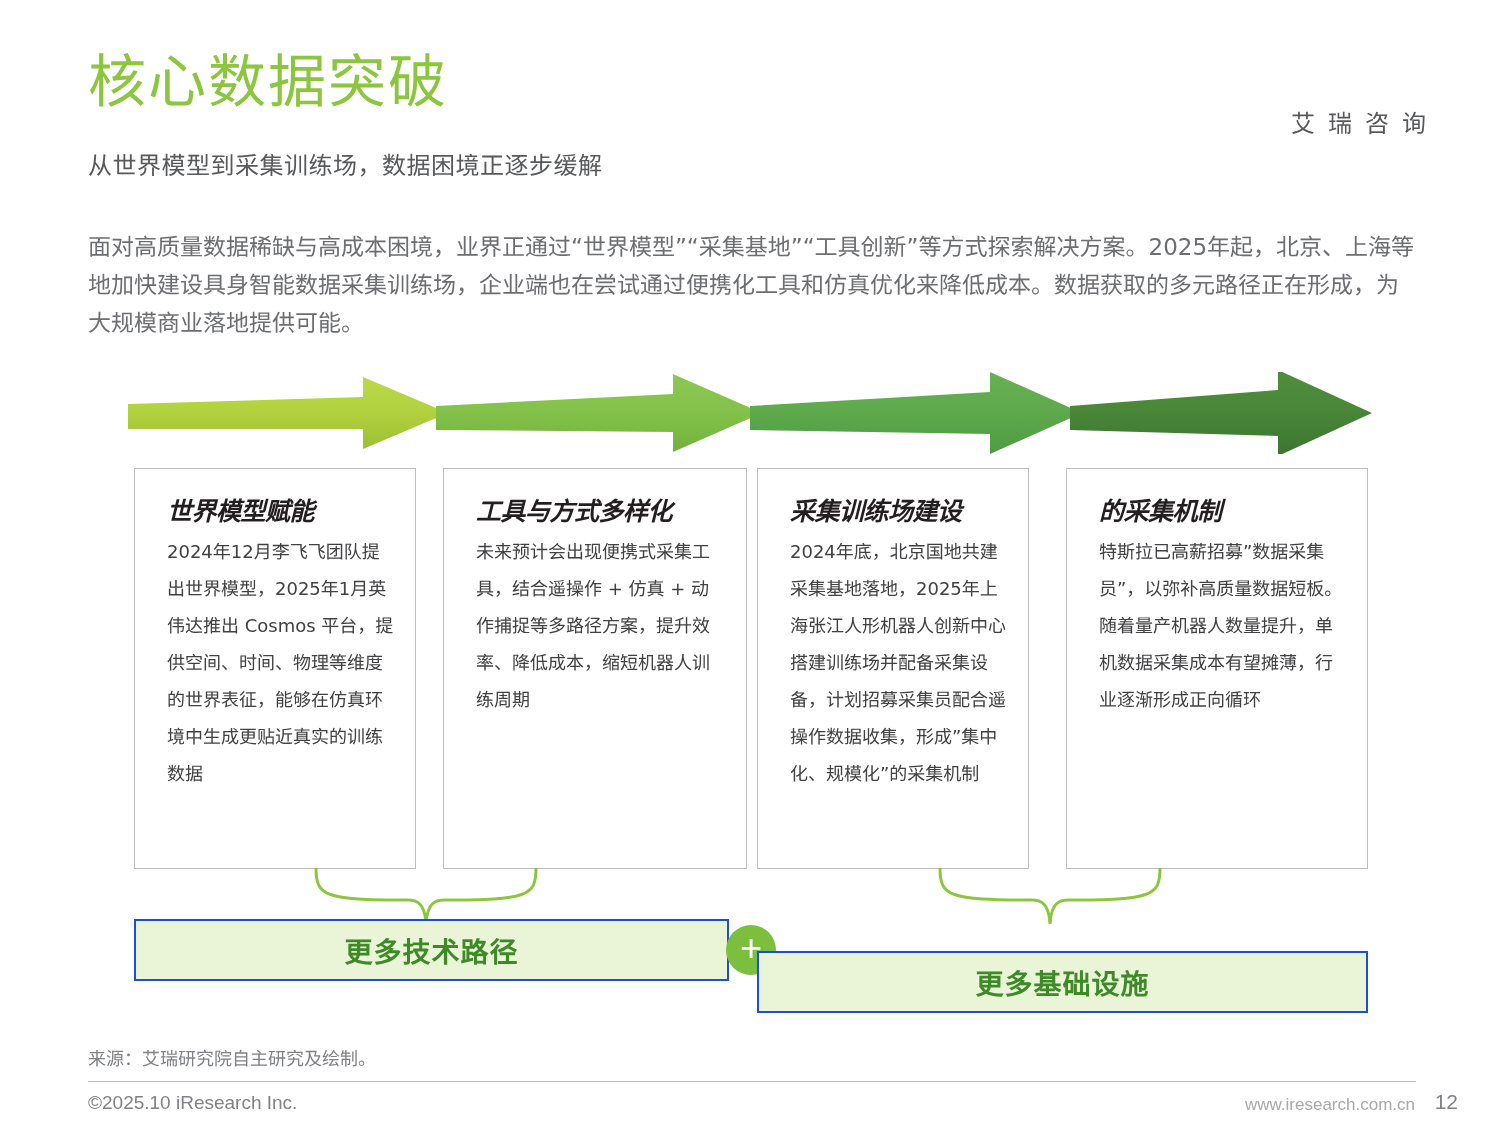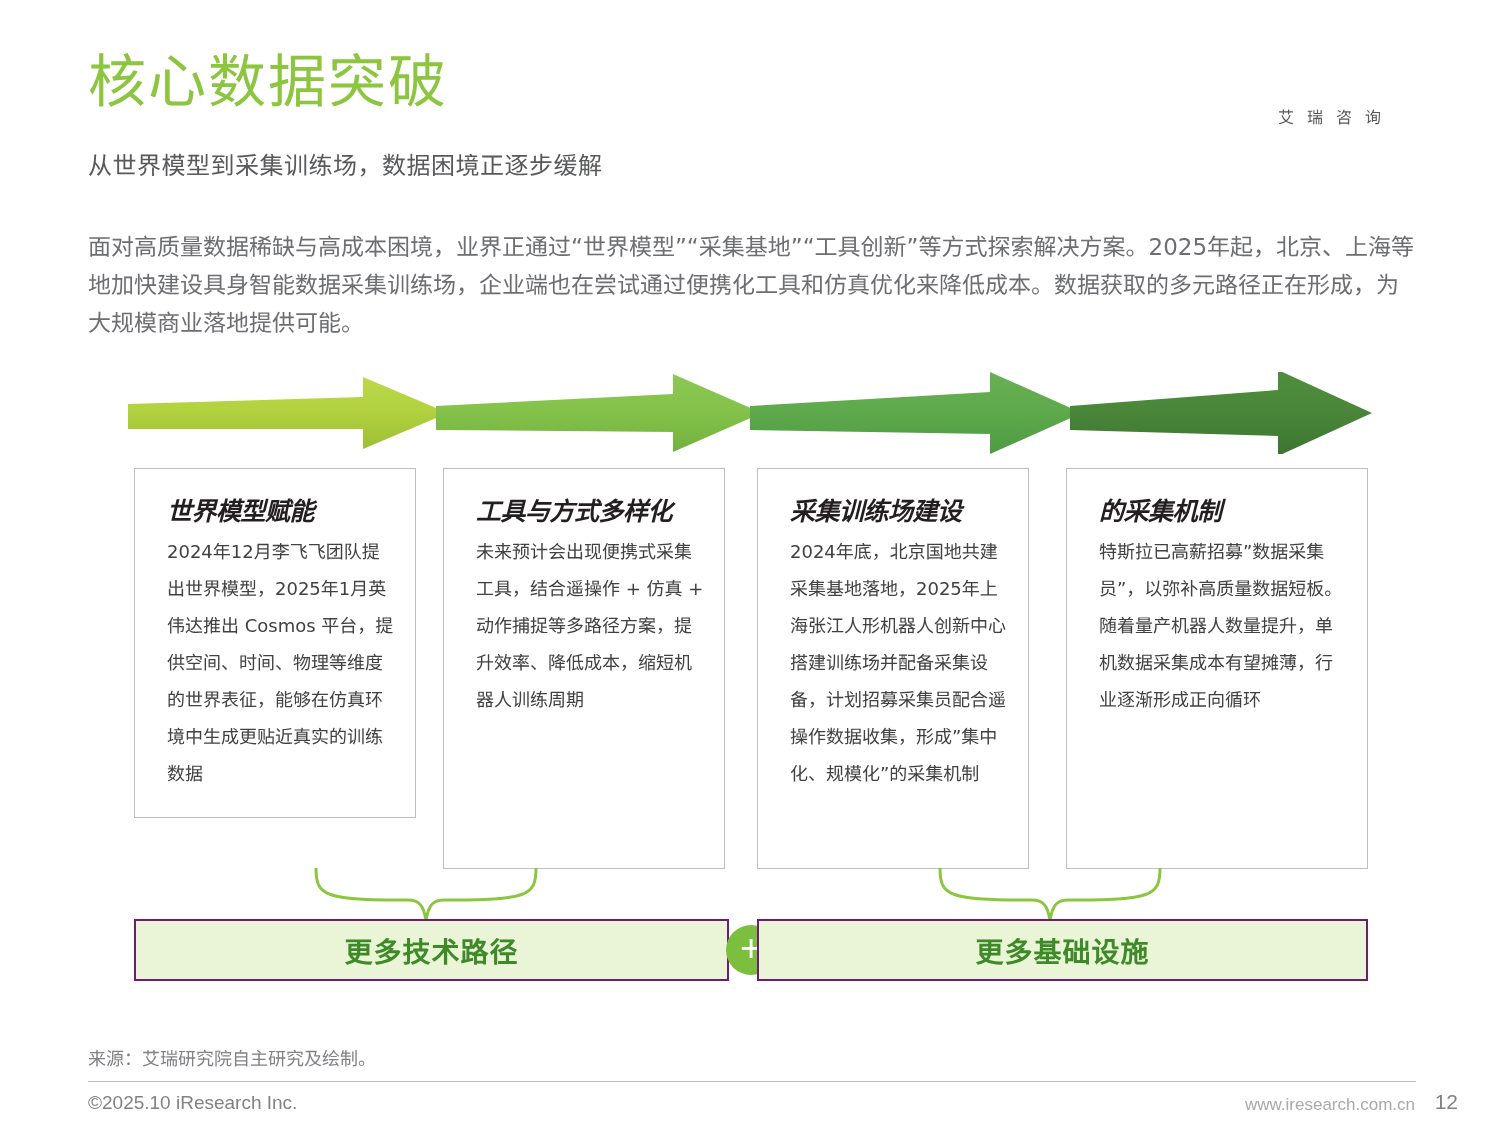--- a/index.html
+++ b/index.html
@@ -66,21 +66,22 @@
     font-size: 39px;
     color: #ffffff;
     font-family: "Liberation Sans", sans-serif;
     letter-spacing: -0.5px;
   }
   .logo-cn {
     position: absolute;
     left: 22px;
     top: 70px;
     width: 174px;
-    font-size: 16px;
+    text-align: center;
+    font-size: 24px;
     letter-spacing: 13px;
     color: #58595b;
     font-family: Liberation Mono, monospace;
   }
 
   
   .page-title {
     position: absolute;
     left: 88px;
     top: 52px;
@@ -156,33 +157,33 @@
     width: 1244px;
     height: 58px;
   }
 
   
   .sum-bar {
     position: absolute;
     top: 919px;
     height: 62px;
     box-sizing: border-box;
-    border: 2px solid #701a75;
+    border: 2px solid #1d4ed8;
     background: #eaf4d6;
     display: flex;
     align-items: center;
     justify-content: center;
     font-size: 28px;
     font-weight: bold;
     color: #3f8a28;
     letter-spacing: 1px;
     font-family: "DejaVu Sans", sans-serif;
   }
   .sum-left  { left: 134px; width: 595px; }
-  .sum-right { left: 757px; width: 611px; }
+  .sum-right { left: 757px; width: 611px; margin-top: 32px; }
 
   .plus-badge {
     position: absolute;
     left: 726px;
     top: 925px;
     width: 50px;
     height: 50px;
     border-radius: 50%;
     background: #7cbf3f;
     color: #ffffff;
@@ -273,26 +274,26 @@
     <path fill="url(#g1)" d="M0,32 L235,25 L235,5 L320,41 L235,77 L235,57 L0,57 Z"></path>
 
     <path fill="url(#g2)" d="M308,34 L545,22 L545,2 L634,41 L545,80 L545,60 L308,58 Z"></path>
 
     <path fill="url(#g3)" d="M622,34 L862,20 L862,0 L954,41 L862,82 L862,62 L622,58 Z"></path>
 
     <path fill="url(#g4)" d="M942,34 L1150,18 L1150,-2 L1244,41 L1150,84 L1150,64 L942,58 Z"></path>
   </svg>
 </div>
 
-<div class="card" style="left:134px; width:282px; height:350px;">
+<div class="card" style="left:134px; width:282px; height:401px;">
   <div class="card-title">世界模型赋能</div>
   <div class="card-body">2024年12月李飞飞团队提出世界模型，2025年1月英伟达推出 Cosmos 平台，提供空间、时间、物理等维度的世界表征，能够在仿真环境中生成更贴近真实的训练数据</div>
 </div>
 
-<div class="card" style="left:443px; width:282px; height:401px;">
+<div class="card" style="left:443px; width:304px; height:401px;">
   <div class="card-title">工具与方式多样化</div>
   <div class="card-body">未来预计会出现便携式采集工具，结合遥操作 + 仿真 + 动作捕捉等多路径方案，提升效率、降低成本，缩短机器人训练周期</div>
 </div>
 
 <div class="card" style="left:757px; width:272px; height:401px;">
   <div class="card-title">采集训练场建设</div>
   <div class="card-body">2024年底，北京国地共建采集基地落地，2025年上海张江人形机器人创新中心搭建训练场并配备采集设备，计划招募采集员配合遥操作数据收集，形成”集中化、规模化”的采集机制</div>
 </div>
 
 <div class="card" style="left:1066px; width:302px; height:401px;">

